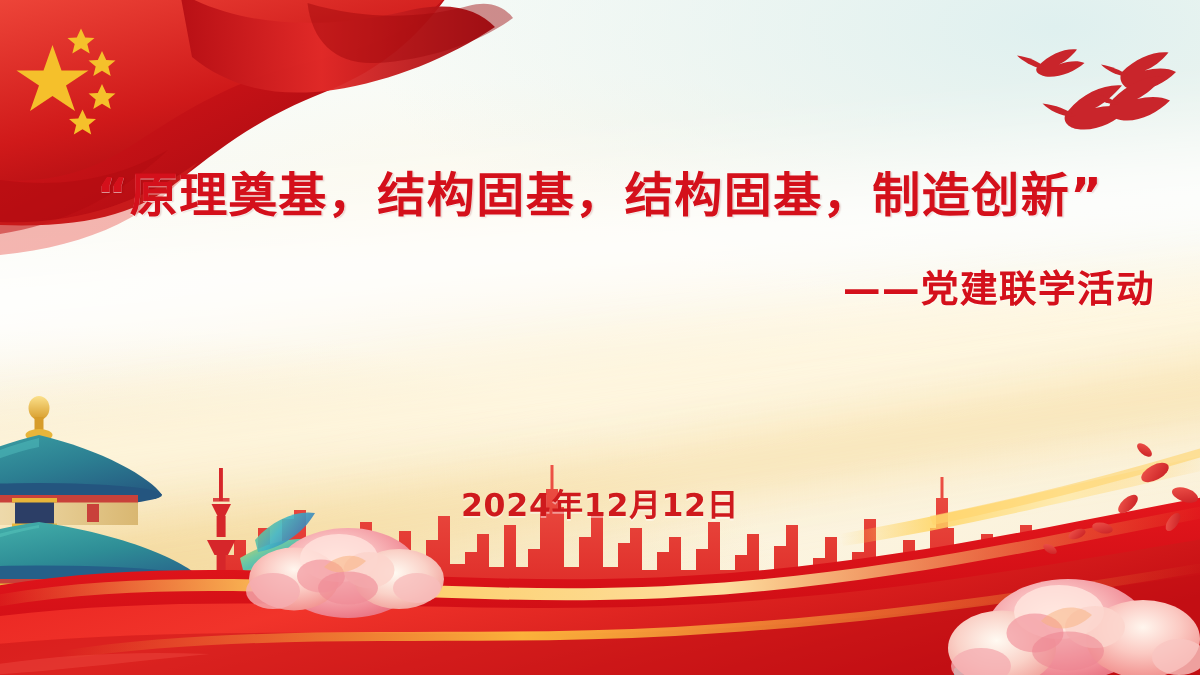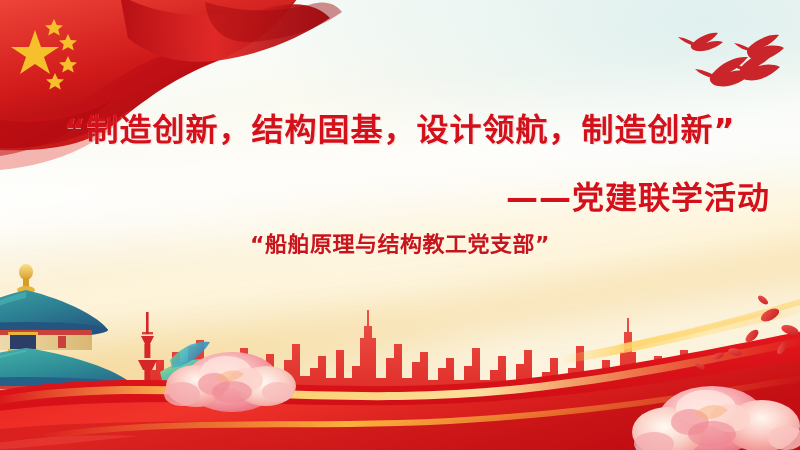--- a/index.html
+++ b/index.html
@@ -47,21 +47,21 @@
     font-family:"DejaVu Sans","Liberation Sans",sans-serif;
     font-weight:bold;
     font-size:32px;letter-spacing:1px;
     color:#D4101B;
     text-shadow:0 1px 0 rgba(255,255,255,.55), 1px 1px 1px rgba(120,0,0,.16);
     white-space:nowrap;
   }
   .sub-title{
     position:absolute;right:30px;top:172px;
     font-family:"DejaVu Sans","Liberation Sans",sans-serif;
-    font-weight:bold;font-size:32px;letter-spacing:1px;
+    font-weight:bold;font-size:25px;letter-spacing:1px;
     color:#D4101B;
     text-shadow:0 1px 0 rgba(255,255,255,.5);
     white-space:nowrap;
     margin-left:28px;
   }
   .branch{
     position:absolute;left:0;width:800px;text-align:center;
     font-family:"DejaVu Sans","Liberation Sans",sans-serif;
     font-weight:bold;font-size:22px;letter-spacing:.5px;
     color:#C8151B;
@@ -379,22 +379,22 @@
         <ellipse cx="712" cy="434" rx="24" ry="13" fill="#ED8390" opacity=".55"></ellipse>
         <path d="M694,414 C704,404 718,402 728,410 C718,420 704,422 694,414 Z" fill="#F8B27D" opacity=".5"></path>
         <ellipse cx="654" cy="444" rx="20" ry="12" fill="#F5AEB2" opacity=".8"></ellipse>
         <ellipse cx="786" cy="438" rx="18" ry="12" fill="#F9C6C2" opacity=".8"></ellipse>
       </g>
 
     </g>
   </svg>
 
   <div class="text-block">
-    <div class="main-title">“制造创新，结构固基，设计领航，制造创新”</div>
+    <div class="main-title">“原理奠基，结构固基，结构固基，制造创新”</div>
 
     <div class="sub-title">——党建联学活动</div>
 
-    <div class="branch b1">“船舶原理与结构教工党支部”</div>
-
-
+
+
+    <div class="date-line">2024年12月12日</div>
   </div>
 
 </div>
 
 </body></html>

